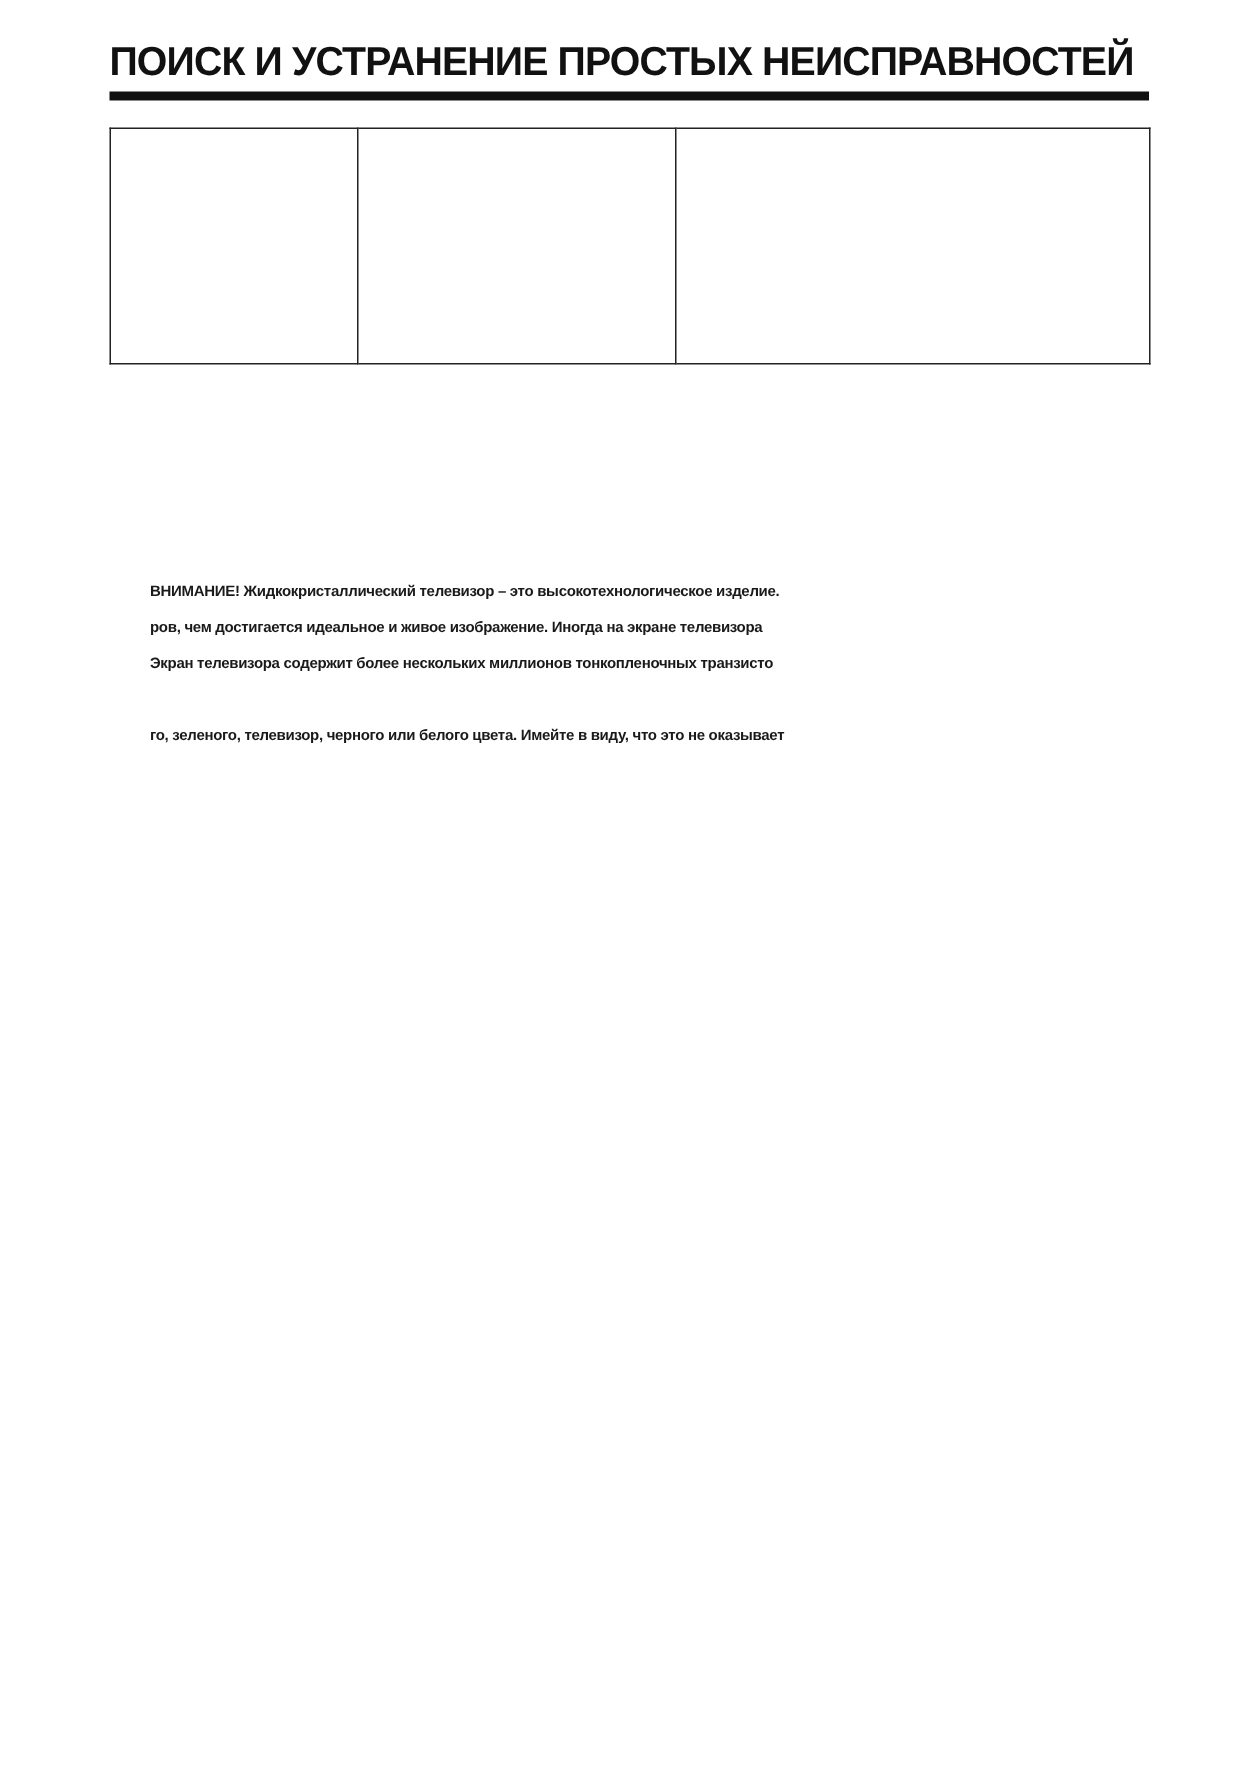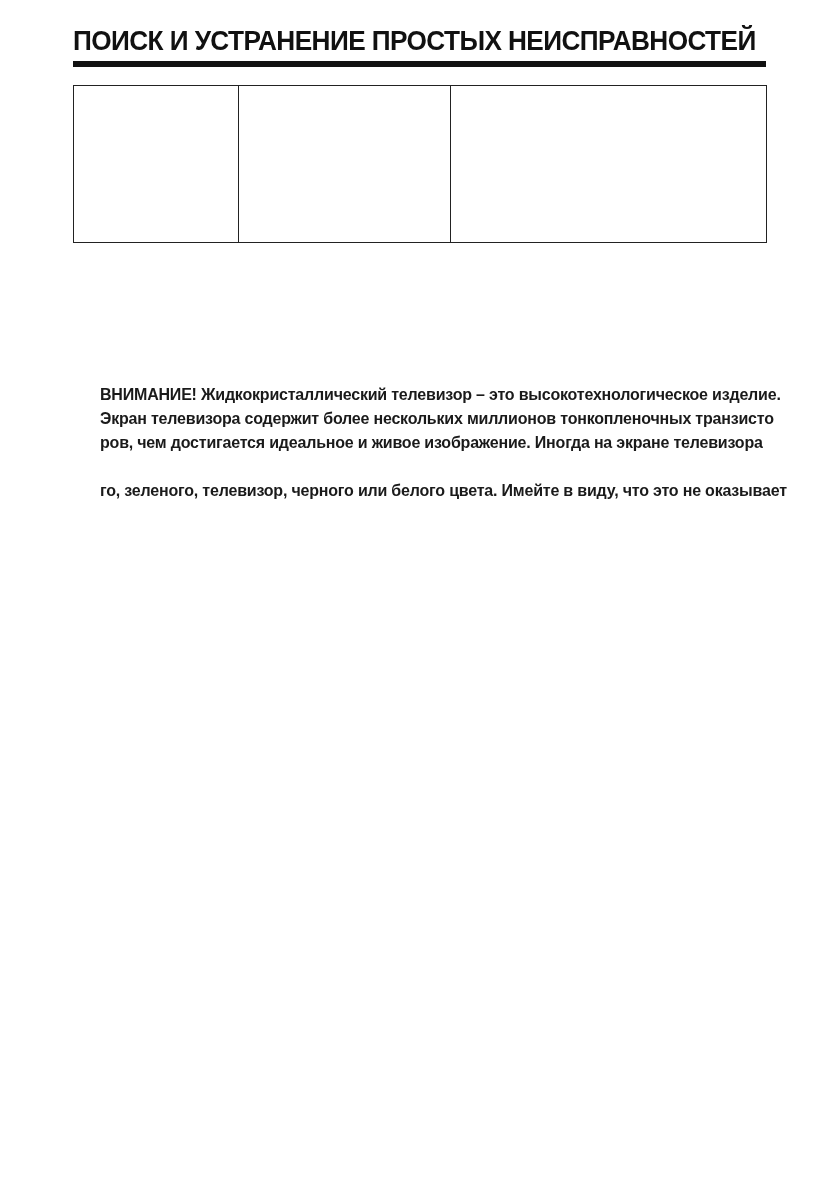--- a/index.html
+++ b/index.html
@@ -57,21 +57,21 @@
   .trouble-table td.col-1 { width: 164px; }
   .trouble-table td.col-2 { width: 211px; }
   .trouble-table td.col-3 { width: 315px; }
 
   
   .notice {
     position: absolute;
     left: 100px;
     top: 383px;
     width: 650px;
-    font-size: 16px;
+    font-size: 10px;
     font-weight: bold;
     letter-spacing: -0.2px;
     color: #1a1a1a;
   }
   .notice-line {
     height: 24px;
     line-height: 24px;
     white-space: nowrap;
   }
 
@@ -110,22 +110,22 @@
       <tr>
         <td class="col-1"></td>
         <td class="col-2"></td>
         <td class="col-3"></td>
       </tr>
     </tbody>
   </table>
 
   <div class="notice">
     <div class="notice-line">ВНИМАНИЕ! Жидкокристаллический телевизор – это высокотехнологическое изделие.</div>
+    <div class="notice-line">ров, чем достигается идеальное и живое изображение. Иногда на экране телевизора</div>
     <div class="notice-line">Экран телевизора содержит более нескольких миллионов тонкопленочных транзисто</div>
-    <div class="notice-line">ров, чем достигается идеальное и живое изображение. Иногда на экране телевизора</div>
     <div class="notice-line"></div>
     <div class="notice-line">го, зеленого, телевизор, черного или белого цвета. Имейте в виду, что это не оказывает</div>
   </div>
 
   <div class="footer-rule"></div>
 
   <div class="footer-logo">SUPRA</div>
 
 </div>
 

